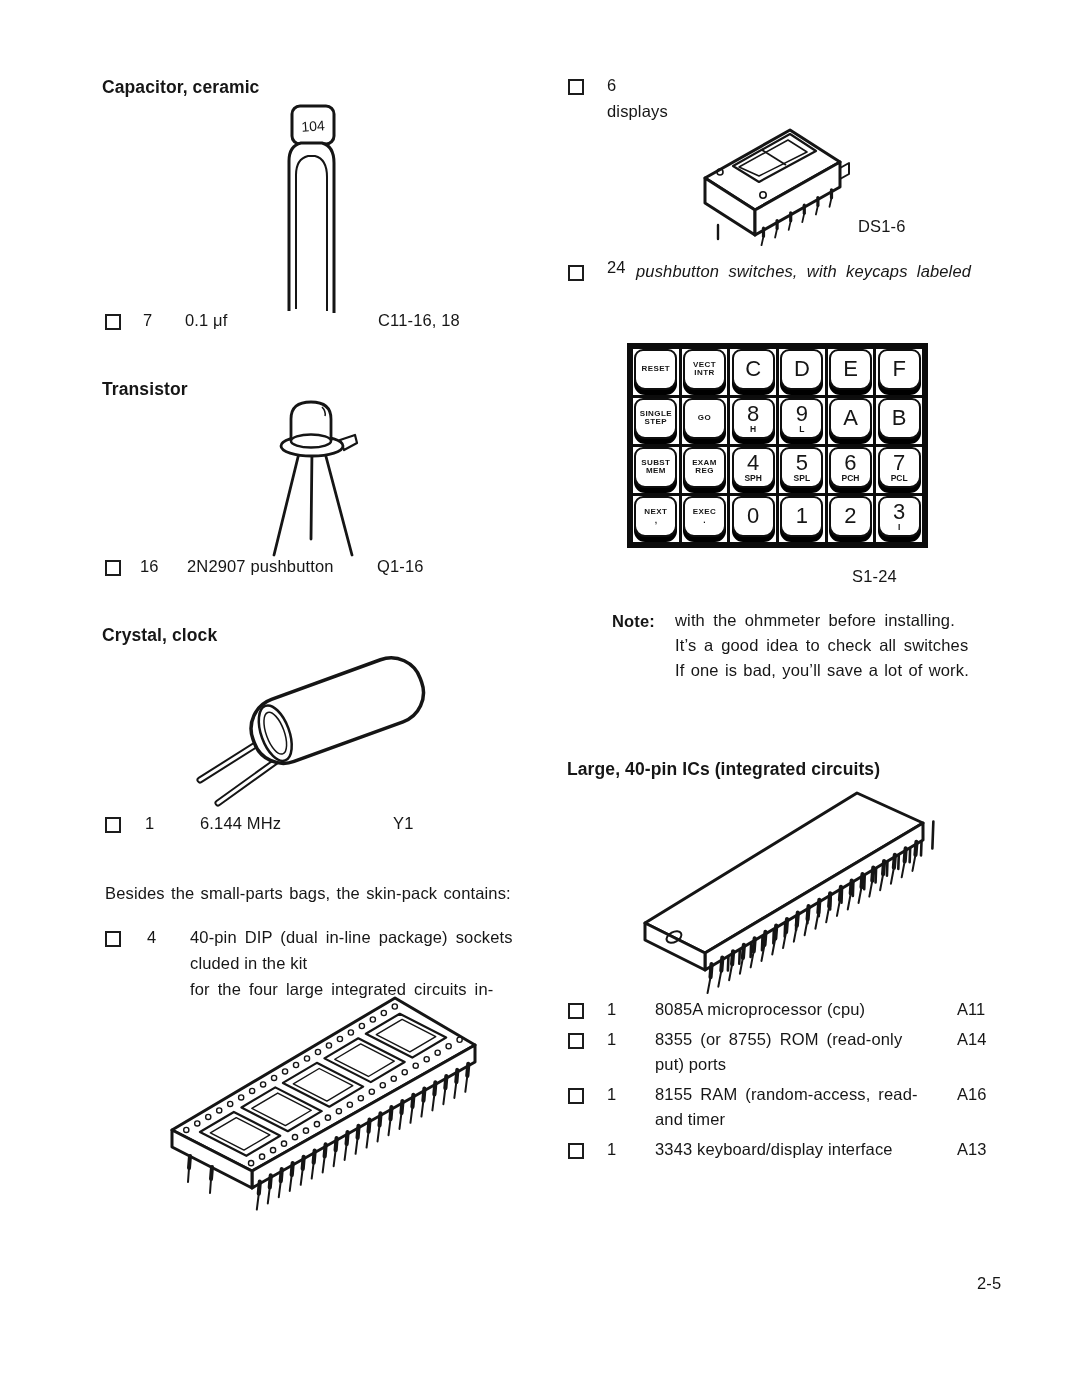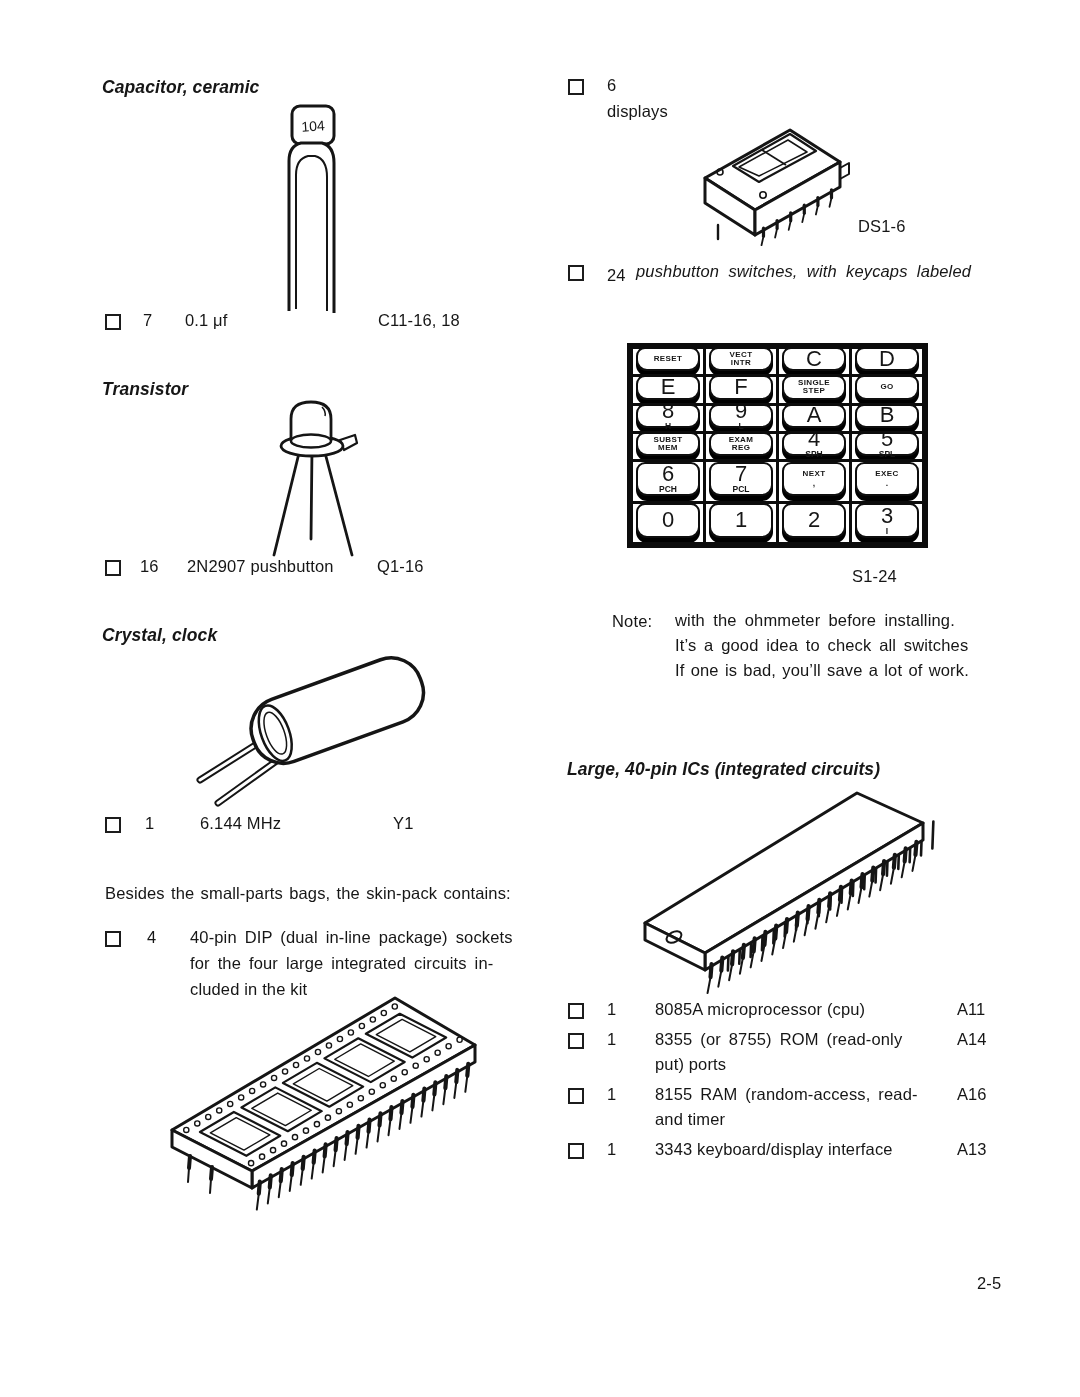--- a/index.html
+++ b/index.html
@@ -1,31 +1,31 @@
 <!DOCTYPE html>
 <html><head>
 <meta charset="utf-8">
 <style>
   html,body{margin:0;padding:0;background:#ffffff;}
   .page{position:relative;width:1080px;height:1397px;background:#ffffff;overflow:hidden;
         font-family:"Liberation Sans",sans-serif;color:#161616;}
   .abs{position:absolute;}
-  .h{font-weight:bold;font-size:17.5px;white-space:nowrap;letter-spacing:.1px;font-style:italic;}
+  .h{font-weight:bold;font-size:17.5px;white-space:nowrap;letter-spacing:.1px;}
   .t{font-size:16.5px;line-height:26px;white-space:nowrap;letter-spacing:.15px;}
   .cbx{position:absolute;width:12px;height:12px;border:2px solid #1c1c1c;background:#fff;}
   .jm{word-spacing:3.2px;}
   .ws6{word-spacing:6.5px;}
   .ws5{word-spacing:4.5px;font-style:italic;}
   .ln{fill:#ffffff;stroke:#151515;stroke-width:3;stroke-linejoin:round;}
   .thin{fill:none;stroke:#151515;stroke-width:2;stroke-linejoin:round;}
   svg text{font-family:"Liberation Sans",sans-serif;}
   
   .keypad{position:absolute;left:627px;top:343px;width:301px;height:205px;background:#0c0c0c;
           border:3px solid #0c0c0c;box-sizing:border-box;padding:3px;
-          display:grid;grid-template-columns:repeat(4,1fr);grid-template-rows:repeat(4,1fr);gap:3px;}
+          display:grid;grid-template-columns:repeat(6,1fr);grid-template-rows:repeat(4,1fr);gap:3px;}
   .kp-cell{background:#ffffff;position:relative;display:flex;align-items:center;justify-content:center;overflow:hidden;}
   .kp-key{width:86%;height:80%;margin-bottom:5px;background:#ffffff;border:2px solid #0e0e0e;
           border-radius:9px 9px 11px 11px;box-shadow:0 5px 0 0 #000;
           display:flex;flex-direction:column;align-items:center;justify-content:center;line-height:1.05;}
   .kp-small{font-size:8px;font-weight:bold;letter-spacing:.4px;}
   .kp-big{font-size:22px;line-height:.95;}
   .kp-sub{font-size:8.5px;font-weight:bold;line-height:1;}
   
   .ics-list{position:absolute;left:565px;top:997px;width:450px;}
   .ics-item{position:relative;margin-bottom:5px;display:grid;grid-template-columns:42px 48px 302px auto;align-items:start;}
@@ -93,22 +93,22 @@
   <span class="abs t" style="left:145px;top:810px">1</span>
   <span class="abs t" style="left:200px;top:810px">6.144 MHz</span>
   <span class="abs t" style="left:393px;top:810px">Y1</span>
 
   <div class="abs t" style="left:105px;top:880px;word-spacing:1.5px">Besides the small-parts bags, the skin-pack contains:</div>
 
   <span class="cbx" style="left:105px;top:931px"></span>
   <span class="abs t" style="left:147px;top:924px">4</span>
   <div class="abs" style="left:190px;top:924px">
     <div class="t jm">40-pin DIP (dual in-line package) sockets</div>
+    <div class="t">cluded in the kit</div>
     <div class="t jm">for the four large integrated circuits in-</div>
-    <div class="t">cluded in the kit</div>
   </div>
 
   <svg class="abs" style="left:160px;top:988px" width="330" height="236" viewBox="0 0 330 236">
     <polygon points="12,142 235,10 315,57 92,183" class="ln"></polygon>
     <polygon points="92,183 315,57 315,74 92,200" class="ln"></polygon>
     <polygon points="12,142 92,183 92,200 12,159" class="ln"></polygon>
     <g id="dip-windows">
         <polygon points="39.95,144.01 73.846,123.946 120.24600000000001,147.726 86.35,167.79000000000002" fill="#fff" stroke="#151515" stroke-width="2.2" stroke-linejoin="round"></polygon>
         <polygon points="50.364000000000004,144.914 76.232,129.60199999999998 109.832,146.822 83.964,162.13400000000001" fill="none" stroke="#151515" stroke-width="1.4" stroke-linejoin="round"></polygon>
         <polygon points="81.428,119.458 115.324,99.39399999999999 161.724,123.17399999999999 127.828,143.238" fill="#fff" stroke="#151515" stroke-width="2.2" stroke-linejoin="round"></polygon>
@@ -237,21 +237,21 @@
         <line x1="124.9" y1="89.48" x2="122.9" y2="98.48" stroke="#151515" stroke-width="1.8" stroke-linecap="round"></line>
         <line x1="138.5" y1="73.8" x2="138.5" y2="81.8" stroke="#151515" stroke-width="3.2" stroke-linecap="round"></line>
         <line x1="138.5" y1="81.8" x2="136.5" y2="90.8" stroke="#151515" stroke-width="1.8" stroke-linecap="round"></line>
         <line x1="25" y1="109" x2="25" y2="123" stroke="#151515" stroke-width="2.4" stroke-linecap="round"></line>
       </g>
   </svg>
 
   <span class="abs t" style="left:858px;top:213px">DS1-6</span>
 
   <span class="cbx" style="left:568px;top:265px"></span>
-  <span class="abs t" style="left:607px;top:262px">24</span>
+  <span class="abs t" style="left:607px;top:254px">24</span>
   <span class="abs t ws5" style="left:636px;top:258px">pushbutton switches, with keycaps labeled</span>
 
   <div class="keypad">
 
   <div class="kp-cell">
         <div class="kp-key">
           <div class="kp-small">RESET</div>
         </div>
       </div>
       <div class="kp-cell">
@@ -379,21 +379,21 @@
       <div class="kp-cell">
         <div class="kp-key">
           <div class="kp-big">3</div>
           <div class="kp-sub">I</div>
         </div>
       </div>
     </div>
 
   <span class="abs t" style="left:852px;top:563px">S1-24</span>
 
-  <span class="abs t" style="left:612px;top:608px;font-weight:normal">Note:</span>
+  <span class="abs t" style="left:612px;top:608px;font-weight:bold">Note:</span>
   <div class="abs" style="left:675px;top:608px">
     <div class="t" style="line-height:25px;word-spacing:3.5px">with the ohmmeter before installing.</div>
     <div class="t" style="line-height:25px;word-spacing:3px">It’s a good idea to check all switches</div>
     <div class="t" style="line-height:25px;word-spacing:1.5px">If one is bad, you’ll save a lot of work.</div>
   </div>
 
   <div class="abs h" style="left:567px;top:759px">Large, 40-pin ICs (integrated circuits)</div>
 
   <svg class="abs" style="left:630px;top:779px" width="312" height="220" viewBox="0 0 312 220">
     <g id="ic-pins-far">

